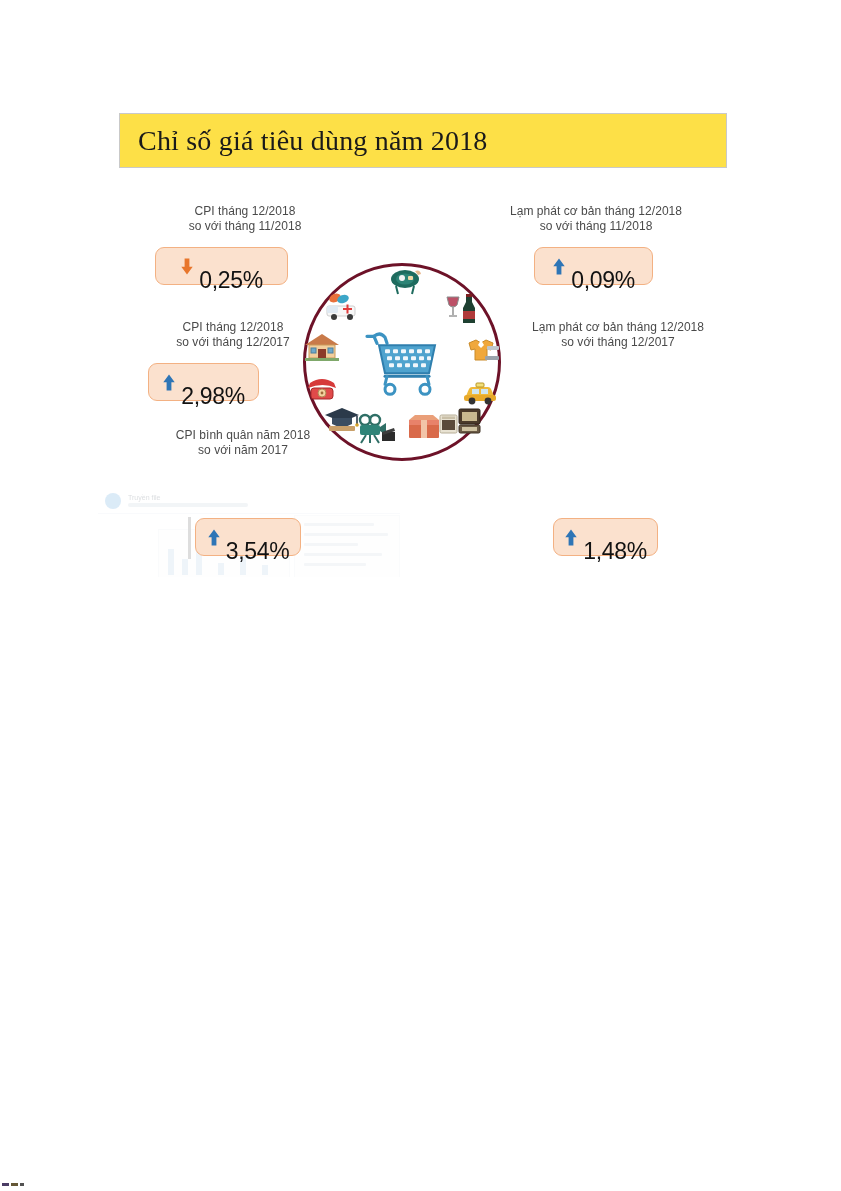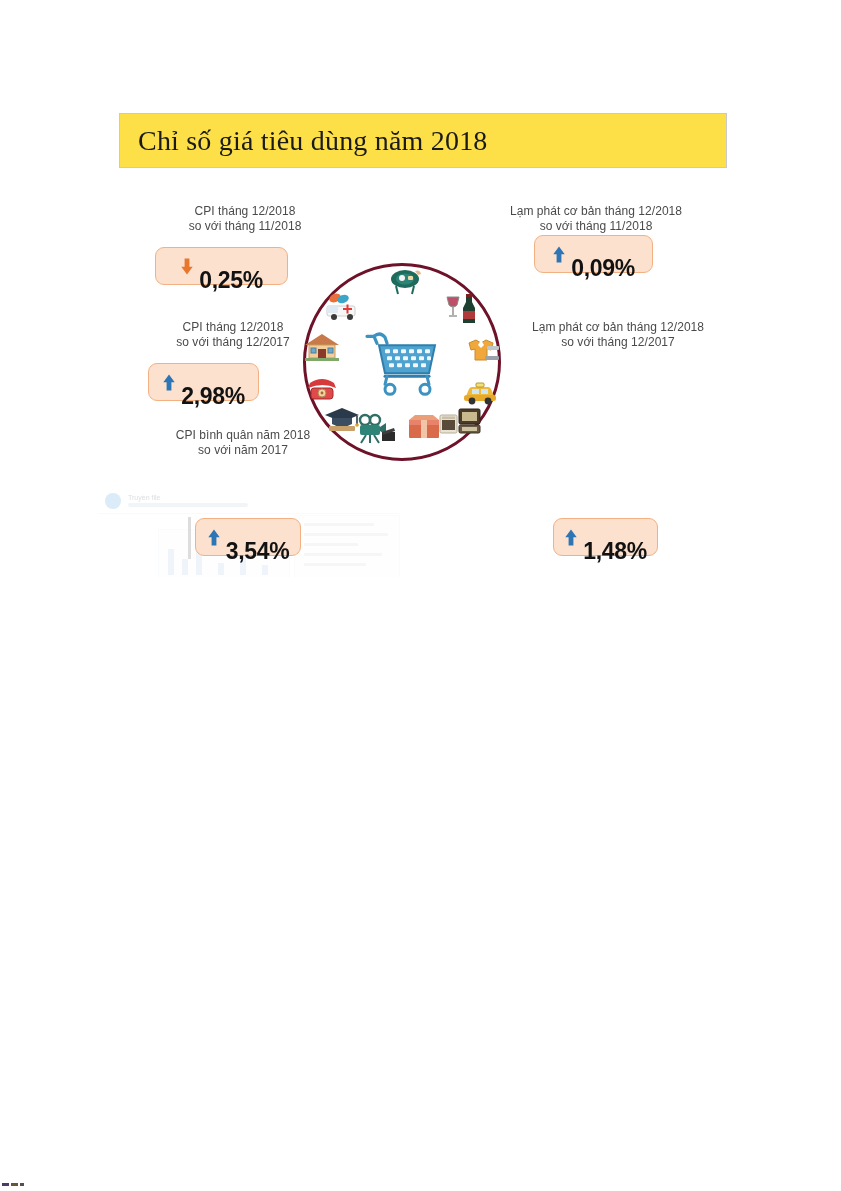--- a/index.html
+++ b/index.html
@@ -65,21 +65,21 @@
     border-radius: 9px;
     box-sizing: border-box;
     display: flex;
     align-items: center;
     justify-content: center;
     gap: 5px;
     padding: 0 13px;
   }
   .badge .val {
     font-size: 23px;
-    font-weight: bold;
+    font-weight: normal;
     color: #121212;
     letter-spacing: -0.3px;
     line-height: 1;
     margin-top: 28px;
   }
   .arrow {
     display: inline-block;
     width: 14px;
     height: 17px;
     flex: 0 0 auto;
@@ -255,21 +255,21 @@
 
   <div class="badge" style="left:155px; top:247px; width:133px;">
     <span class="arrow">
       <svg viewBox="0 0 14 17" aria-hidden="true">
         <path d="M4.6 0.6 h4.8 v8.1 h3.3 L7 16.4 L1.3 8.7 h3.3 Z" fill="#E8762C"></path>
       </svg>
     </span>
     <span class="val">0,25%</span>
   </div>
 
-  <div class="badge" style="left:534px; top:235px; width:119px;">
+  <div class="badge" style="left:534px; top:247px; width:119px;">
     <span class="arrow">
       <svg viewBox="0 0 14 17" aria-hidden="true">
         <path d="M7 0.6 L12.7 8.3 h-3.3 v8.1 h-4.8 V8.3 H1.3 Z" fill="#2E75B6"></path>
       </svg>
     </span>
     <span class="val">0,09%</span>
   </div>
 
   <div class="badge" style="left:148px; top:363px; width:111px;">
     <span class="arrow">

